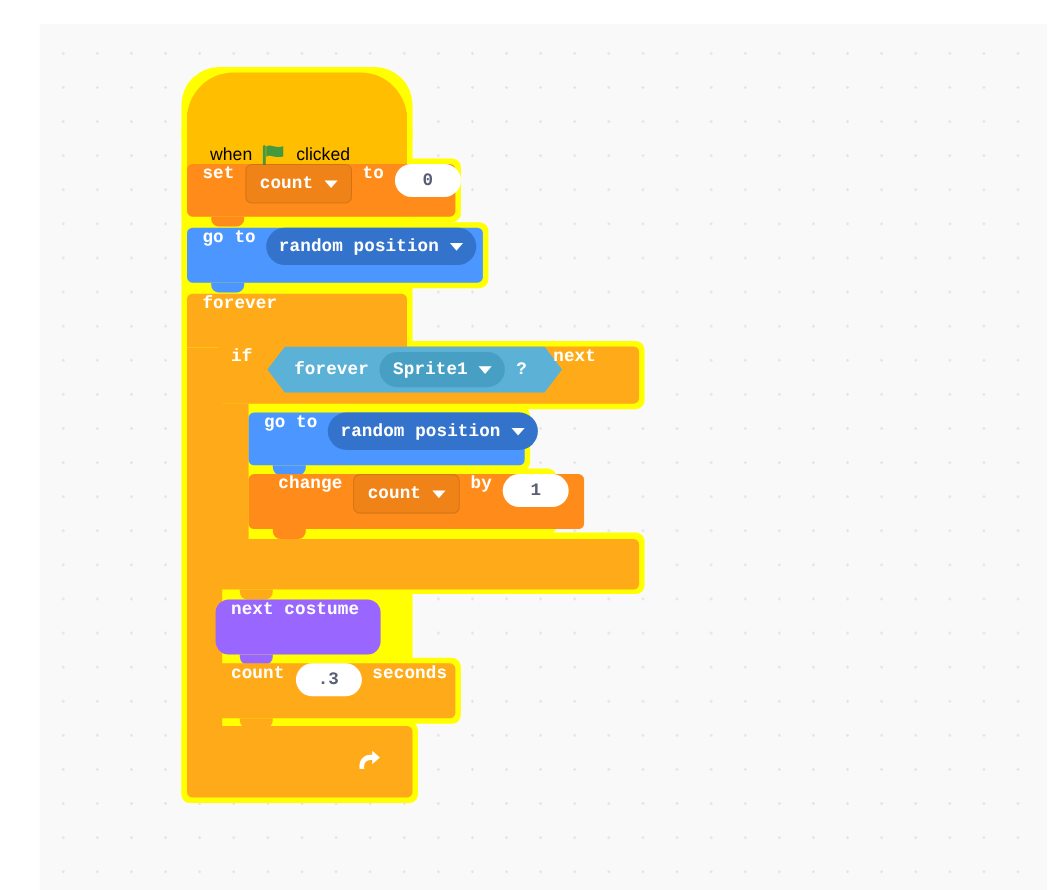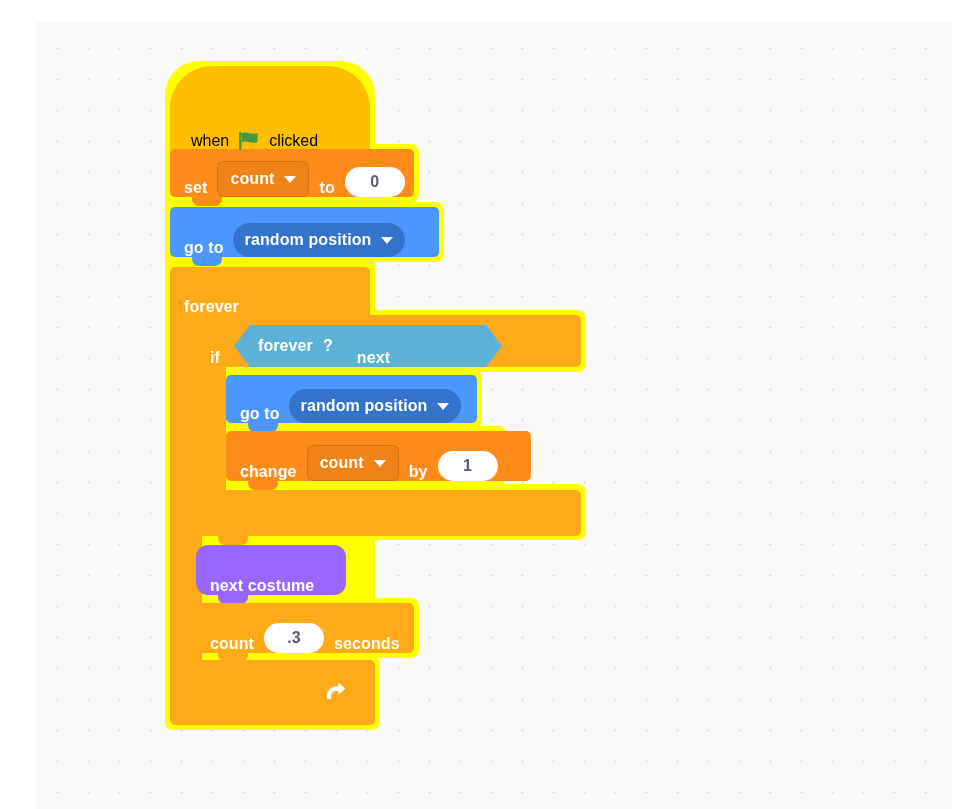--- a/index.html
+++ b/index.html
@@ -32,23 +32,24 @@
   }
 
   .blk {
     position: absolute;
     box-sizing: border-box;
     color: #ffffff;
     font-size: 16px;
     font-weight: bold;
     letter-spacing: 0.1px;
     display: flex;
-    align-items: flex-end;
+    align-items: flex-start;
     white-space: nowrap;
     user-select: none;
+    font-family: Liberation Mono, monospace;
   }
 
   
   .glow {
     position: absolute;
     background: #ffff00;
     border-radius: 6px;
   }
 
   .notch-top, .notch-bot { position: absolute; }
@@ -209,20 +210,24 @@
 
       <div class="blk" style="left:160px; top:293px; width:385px; height:52px; background:#ffab19; border-radius:5px; padding-left:14px; gap:8px;">
         <span class="label">if</span>
 
         <span class="hex" style="margin-left:6px;">
           <svg width="268" height="42" viewBox="0 0 268 42" style="position:absolute; left:0; top:0;">
             <polygon points="16,0 252,0 268,21 252,42 16,42 0,21" fill="#5cb1d6"></polygon>
           </svg>
           <span style="position:relative; z-index:2; display:flex; align-items:center; gap:10px; padding-left:24px;">
             <span>forever</span>
+            <span class="pill" style="background:#47a0c4; height:32px;">
+              <span>Sprite1</span>
+              <span class="caret"></span>
+            </span>
             <span>?</span>
           </span>
         </span>
 
         <span class="label" style="margin-left:16px;">next</span>
       </div>
 
       <div style="position:absolute; left:160px; top:345px; width:30px; height:123px; background:#ffab19;"></div>
 
       <div style="position:absolute; left:160px; top:468px; width:385px; height:46px; background:#ffab19; border-bottom-left-radius:5px; border-bottom-right-radius:5px; border-top-right-radius:5px;"></div>
@@ -230,21 +235,21 @@
 
       <div class="blk" style="left:190px; top:353px; width:251px; height:48px; background:#4c97ff; border-radius:5px; padding-left:14px; gap:9px;">
         <span class="label">go to</span>
         <span class="pill" style="background:#3373cc; height:34px;">
           <span>random position</span>
           <span class="caret"></span>
         </span>
         <div class="notch-bot" style="left:22px; top:48px; background:#4c97ff;"></div>
       </div>
 
-      <div class="blk" style="left:190px; top:409px; width:305px; height:50px; background:#ff8c1a; border-radius:5px; padding-left:14px; gap:10px;">
+      <div class="blk" style="left:190px; top:409px; width:305px; height:50px; background:#ff8c1a; border-radius:5px; padding-left:27px; gap:10px;">
         <span class="label">change</span>
         <span class="pill outline" style="height:34px; background:rgba(0,0,0,0.06); border:1px solid rgba(0,0,0,0.12);">
           <span>count</span>
           <span class="caret"></span>
         </span>
         <span class="label">by</span>
         <span class="oval-num">1</span>
         <div class="notch-bot" style="left:22px; top:50px; background:#ff8c1a;"></div>
       </div>
 

